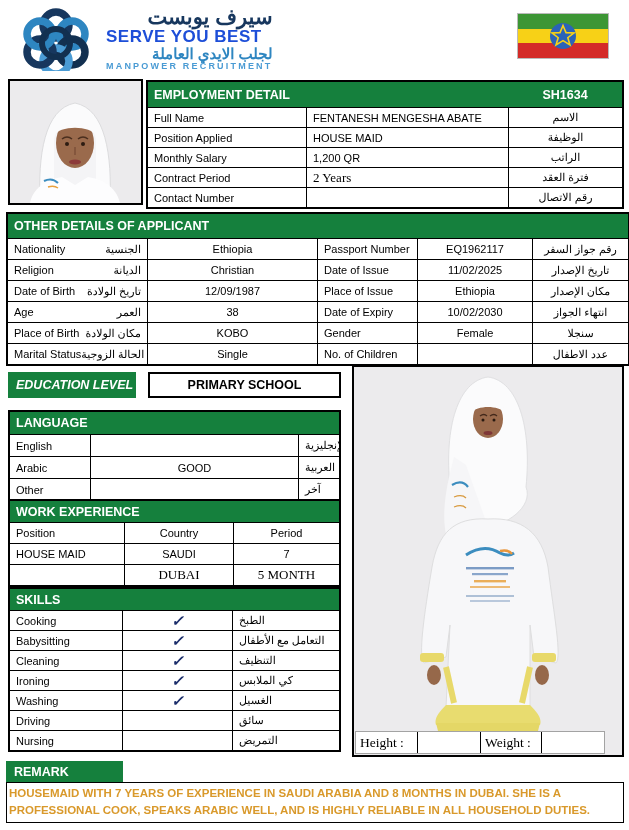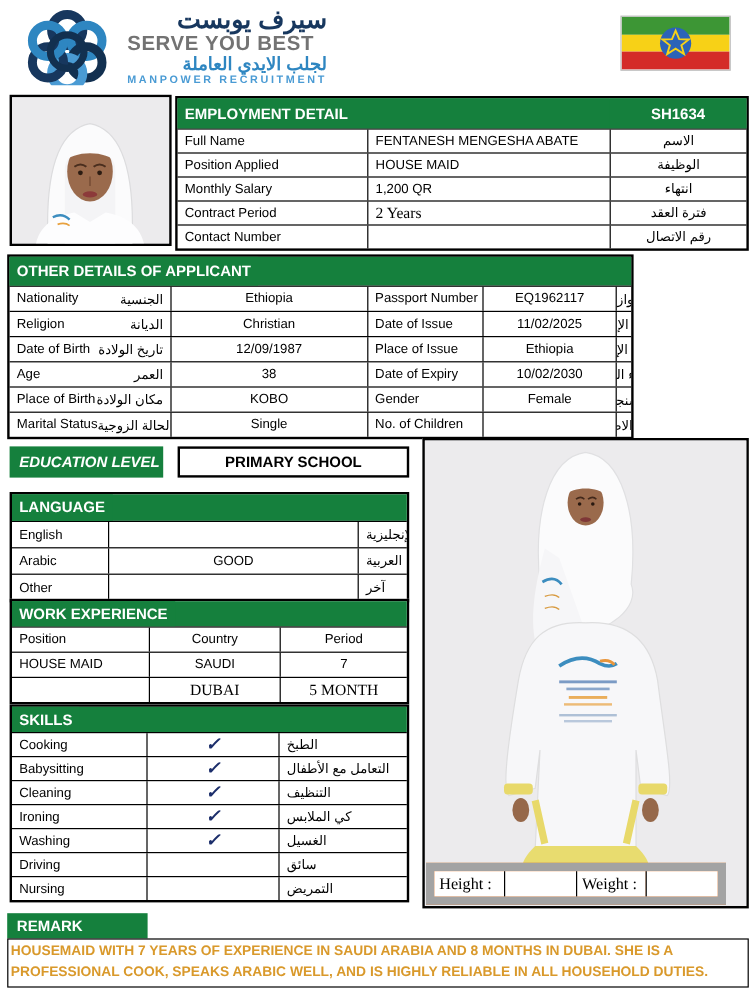--- a/index.html
+++ b/index.html
@@ -3,21 +3,21 @@
 <meta charset="utf-8">
 <style>
   * { margin:0; padding:0; box-sizing:border-box; }
   body { background:#fff; font-family:"Liberation Sans", sans-serif; }
   .page { position:relative; width:629px; height:830px; background:#fff; overflow:hidden; color:#000;padding-left:27px; }
 
   
   .logo-wrap { position:absolute; left:12px; top:6px; display:flex; align-items:center; }
   .logo-text { margin-left:6px; line-height:1.05; }
   .logo-ar-title { font-size:21px; font-weight:bold; color:#17375e; direction:rtl; letter-spacing:1px; }
-  .logo-en-title { font-size:17px; font-weight:bold; color:#737373; letter-spacing:.5px; }
+  .logo-en-title { font-size:17px; font-weight:bold; color:#1d4ed8; letter-spacing:.5px; }
   .logo-ar-sub   { font-size:15px; font-weight:bold; color:#2e86c1; direction:rtl; }
   .logo-en-sub   { font-size:9px; font-weight:bold; color:#4a9bd4; letter-spacing:2.2px; }
   .flag-box { position:absolute; left:517px; top:13px; width:92px; height:46px; border:1px solid #bbb; }
 
   
   .tbl { position:absolute; border:2px solid #000; background:#fff; }
   .tr  { display:flex; border-top:1px solid #000; align-items:stretch; }
   .tr:first-child { border-top:none; }
   .td  { border-left:1px solid #000; padding:2px 6px; font-size:11px; display:flex; align-items:center; overflow:hidden; white-space:nowrap; }
   .td:first-child { border-left:none; }
@@ -32,21 +32,21 @@
   .emp .tr { height:20px; }
   .emp .tr.head { height:25px; }
   .emp .c1 { width:158px; }
   .emp .c2 { width:202px; }
   .emp .c3 { flex:1; }
 
   
   .portrait-box { position:absolute; left:8px; top:79px; width:135px; height:126px; border:2px solid #000; background:#ecebed; }
 
   
-  .other { left:6px; top:212px; width:522px; }
+  .other { left:6px; top:212px; width:624px; }
   .other .tr { height:21px; }
   .other .tr.head { height:24px; }
   .other .c1 { width:139px; justify-content:space-between; }
   .other .c2 { width:170px; }
   .other .c3 { width:100px; }
   .other .c4 { width:115px; }
   .other .c5 { flex:1; }
 
   
   .edu-h { position:absolute; left:8px; top:372px; width:128px; height:26px; display:flex; align-items:center; padding-left:8px;font-style:italic; }
@@ -70,21 +70,21 @@
   .skills { left:8px; top:587px; width:333px; }
   .skills .tr { height:20px; }
   .skills .tr.head { height:21px; }
   .skills .c1 { width:112px; }
   .skills .c2 { width:110px; }
   .skills .c3 { flex:1; }
   .check { color:#1c2e6b; font-weight:bold; font-style:italic; font-size:15px; line-height:1; }
 
   
   .photo-box { position:absolute; left:352px; top:365px; width:272px; height:392px; border:2px solid #000; background:#ecebed; }
-  .hw { position:absolute; left:1px; bottom:1px; width:250px; display:flex; background:#f97316; border:7px solid #a3a3a3; }
+  .hw { position:absolute; left:1px; bottom:1px; width:250px; display:flex; background:#c4b5fd; border:1px solid #a3a3a3; }
   .hw .cell { height:21px; border-left:1px solid #000; display:flex; align-items:center; padding:0 4px; font-family:"Liberation Serif", serif; font-size:13.5px; background:#fff; }
   .hw .cell:first-child { border-left:none; }
   .hw .l { width:61px; } .hw .v { width:63px; }
 
   
   .remark-h { position:absolute; left:6px; top:761px; width:117px; height:21px; display:flex; align-items:center; padding-left:8px; }
   .remark-box { position:absolute; left:6px; top:782px; width:618px; height:41px; border:1px solid #000; padding:2px 6px 0 2px; }
   .remark-text { color:#d9992b; font-weight:bold; font-size:11.5px; line-height:1.5; white-space:normal; }
 
   svg { display:block; }
@@ -156,21 +156,21 @@
       <div class="td c3 ctr ar">الاسم</div>
     </div>
     <div class="tr">
       <div class="td c1">Position Applied</div>
       <div class="td c2">HOUSE MAID</div>
       <div class="td c3 ctr ar">الوظيفة</div>
     </div>
     <div class="tr">
       <div class="td c1">Monthly Salary</div>
       <div class="td c2">1,200  QR</div>
-      <div class="td c3 ctr ar">انتهاء</div>
+      <div class="td c3 ctr ar">الراتب</div>
     </div>
     <div class="tr">
       <div class="td c1">Contract Period</div>
       <div class="td c2 serif">2 Years</div>
       <div class="td c3 ctr ar">فترة العقد</div>
     </div>
     <div class="tr">
       <div class="td c1">Contact Number</div>
       <div class="td c2"></div>
       <div class="td c3 ctr ar">رقم الاتصال</div>

